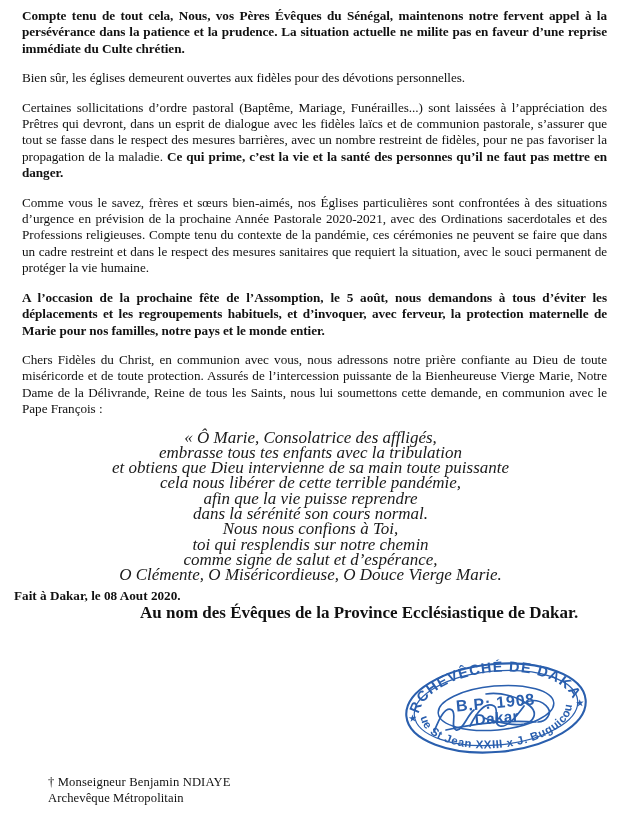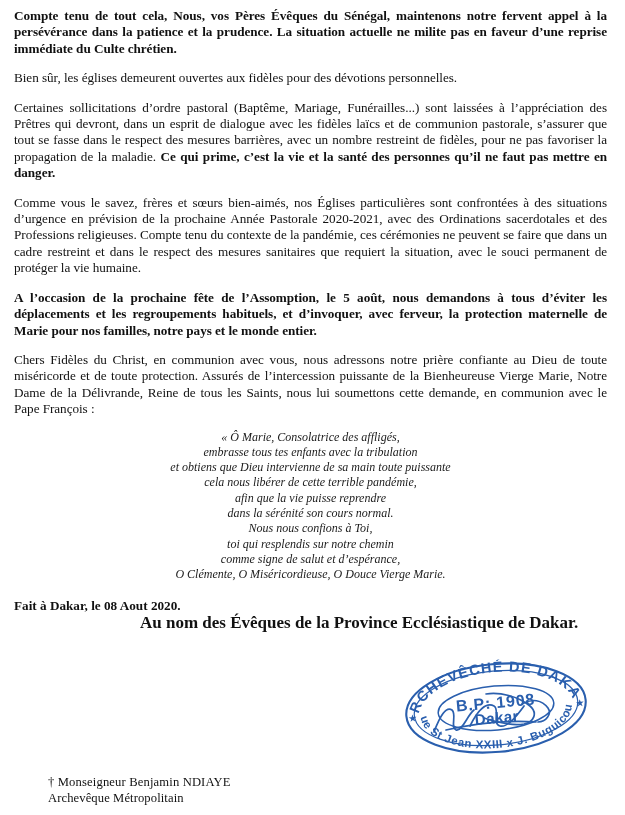--- a/index.html
+++ b/index.html
@@ -26,51 +26,51 @@
   }
 
   .body-col {
     position: absolute;
     left: 14px;
     top: 8px;
     width: 593px;
   }
 
   p.para {
-    margin: 0 0 13px 0;
+    margin: 0 0 13px 8px;
     text-align: justify;
     font-size: 13.2px;
     line-height: 16.4px;
     letter-spacing: -0.05px;
   }
   p.para.bold {
     font-weight: bold;
   }
   p.para.tight {
     margin-bottom: 12px;
   }
   .b { font-weight: bold; }
 
   
   .prayer {
     margin: 6px 0 4px 0;
     text-align: center;
     font-style: italic;
-    font-size: 12px;
+    font-size: 17px;
     line-height: 15.3px;
     color: #1a1a1a;
   }
   .prayer .line {
     display: block;
     white-space: nowrap;
   }
 
   
   .closing {
-    margin-top: 14px;
+    margin-top: 4px;
   }
   .closing .l1 {
     font-weight: bold;
     font-size: 13.2px;
     line-height: 17px;
   }
   .closing .l2 {
     font-weight: bold;
     font-size: 17px;
     line-height: 17px;

